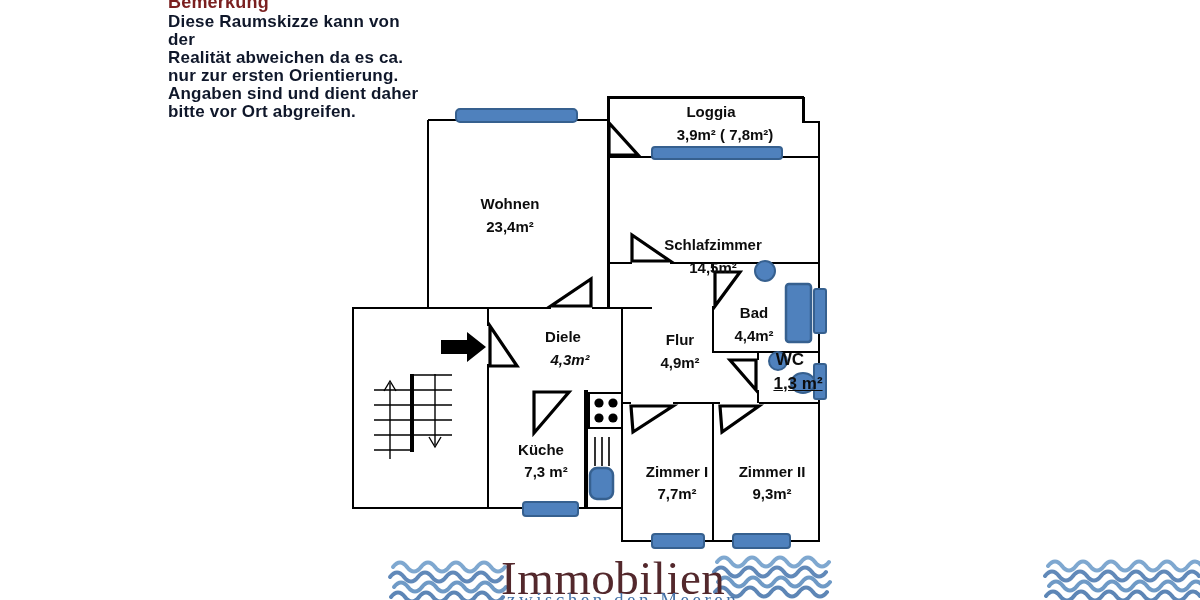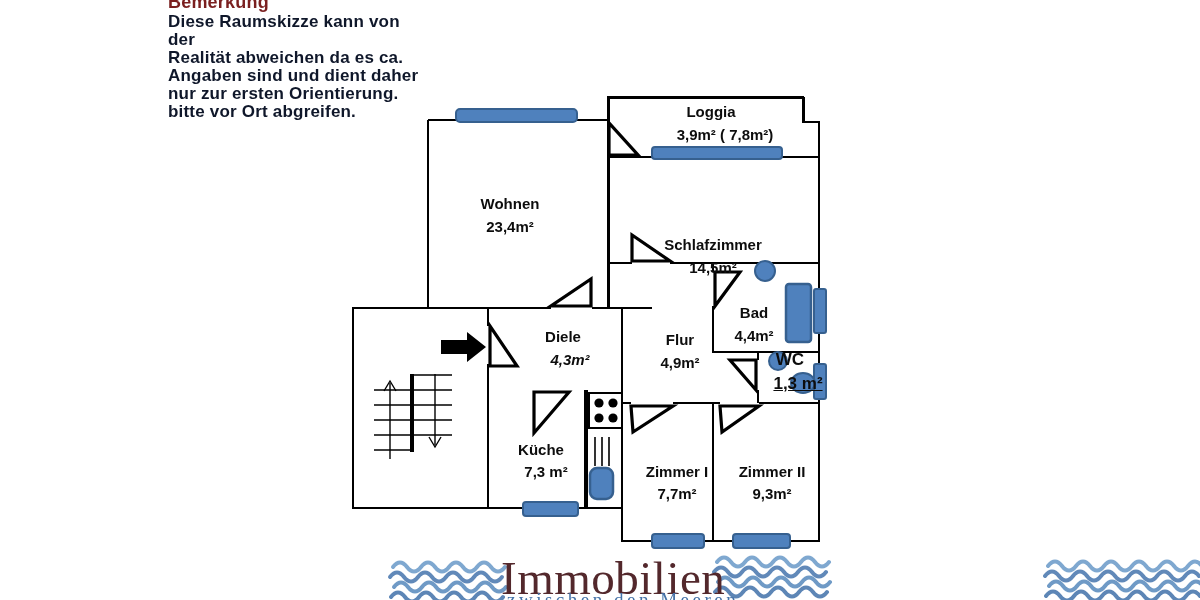--- a/index.html
+++ b/index.html
@@ -24,22 +24,22 @@
 </style>
 </head>
 <body>
 
 <div class="canvas">
 
   <div class="note">
     <div class="note-heading">Bemerkung</div>
     <div class="note-line">Diese Raumskizze kann von der</div>
     <div class="note-line">Realität abweichen da es ca.</div>
+    <div class="note-line">nur zur ersten Orientierung.</div>
     <div class="note-line">Angaben sind und dient daher</div>
-    <div class="note-line">nur zur ersten Orientierung.</div>
     <div class="note-line">bitte vor Ort abgreifen.</div>
   </div>
 
   <svg class="plan" viewBox="0 0 1200 600">
     <defs>
       <path id="wave4" d="M0,0 Q7,-9 14,0 T28,0 T42,0 T56,0 T70,0 T84,0 T98,0 T112,0" fill="none"></path>
       <path id="wave5" d="M0,0 Q7,-9 14,0 T28,0 T42,0 T56,0 T70,0 T84,0 T98,0 T112,0 T126,0 T140,0 T154,0" fill="none"></path>
     </defs>
 
     <g stroke="#000000" stroke-width="2.5" shape-rendering="crispEdges">

